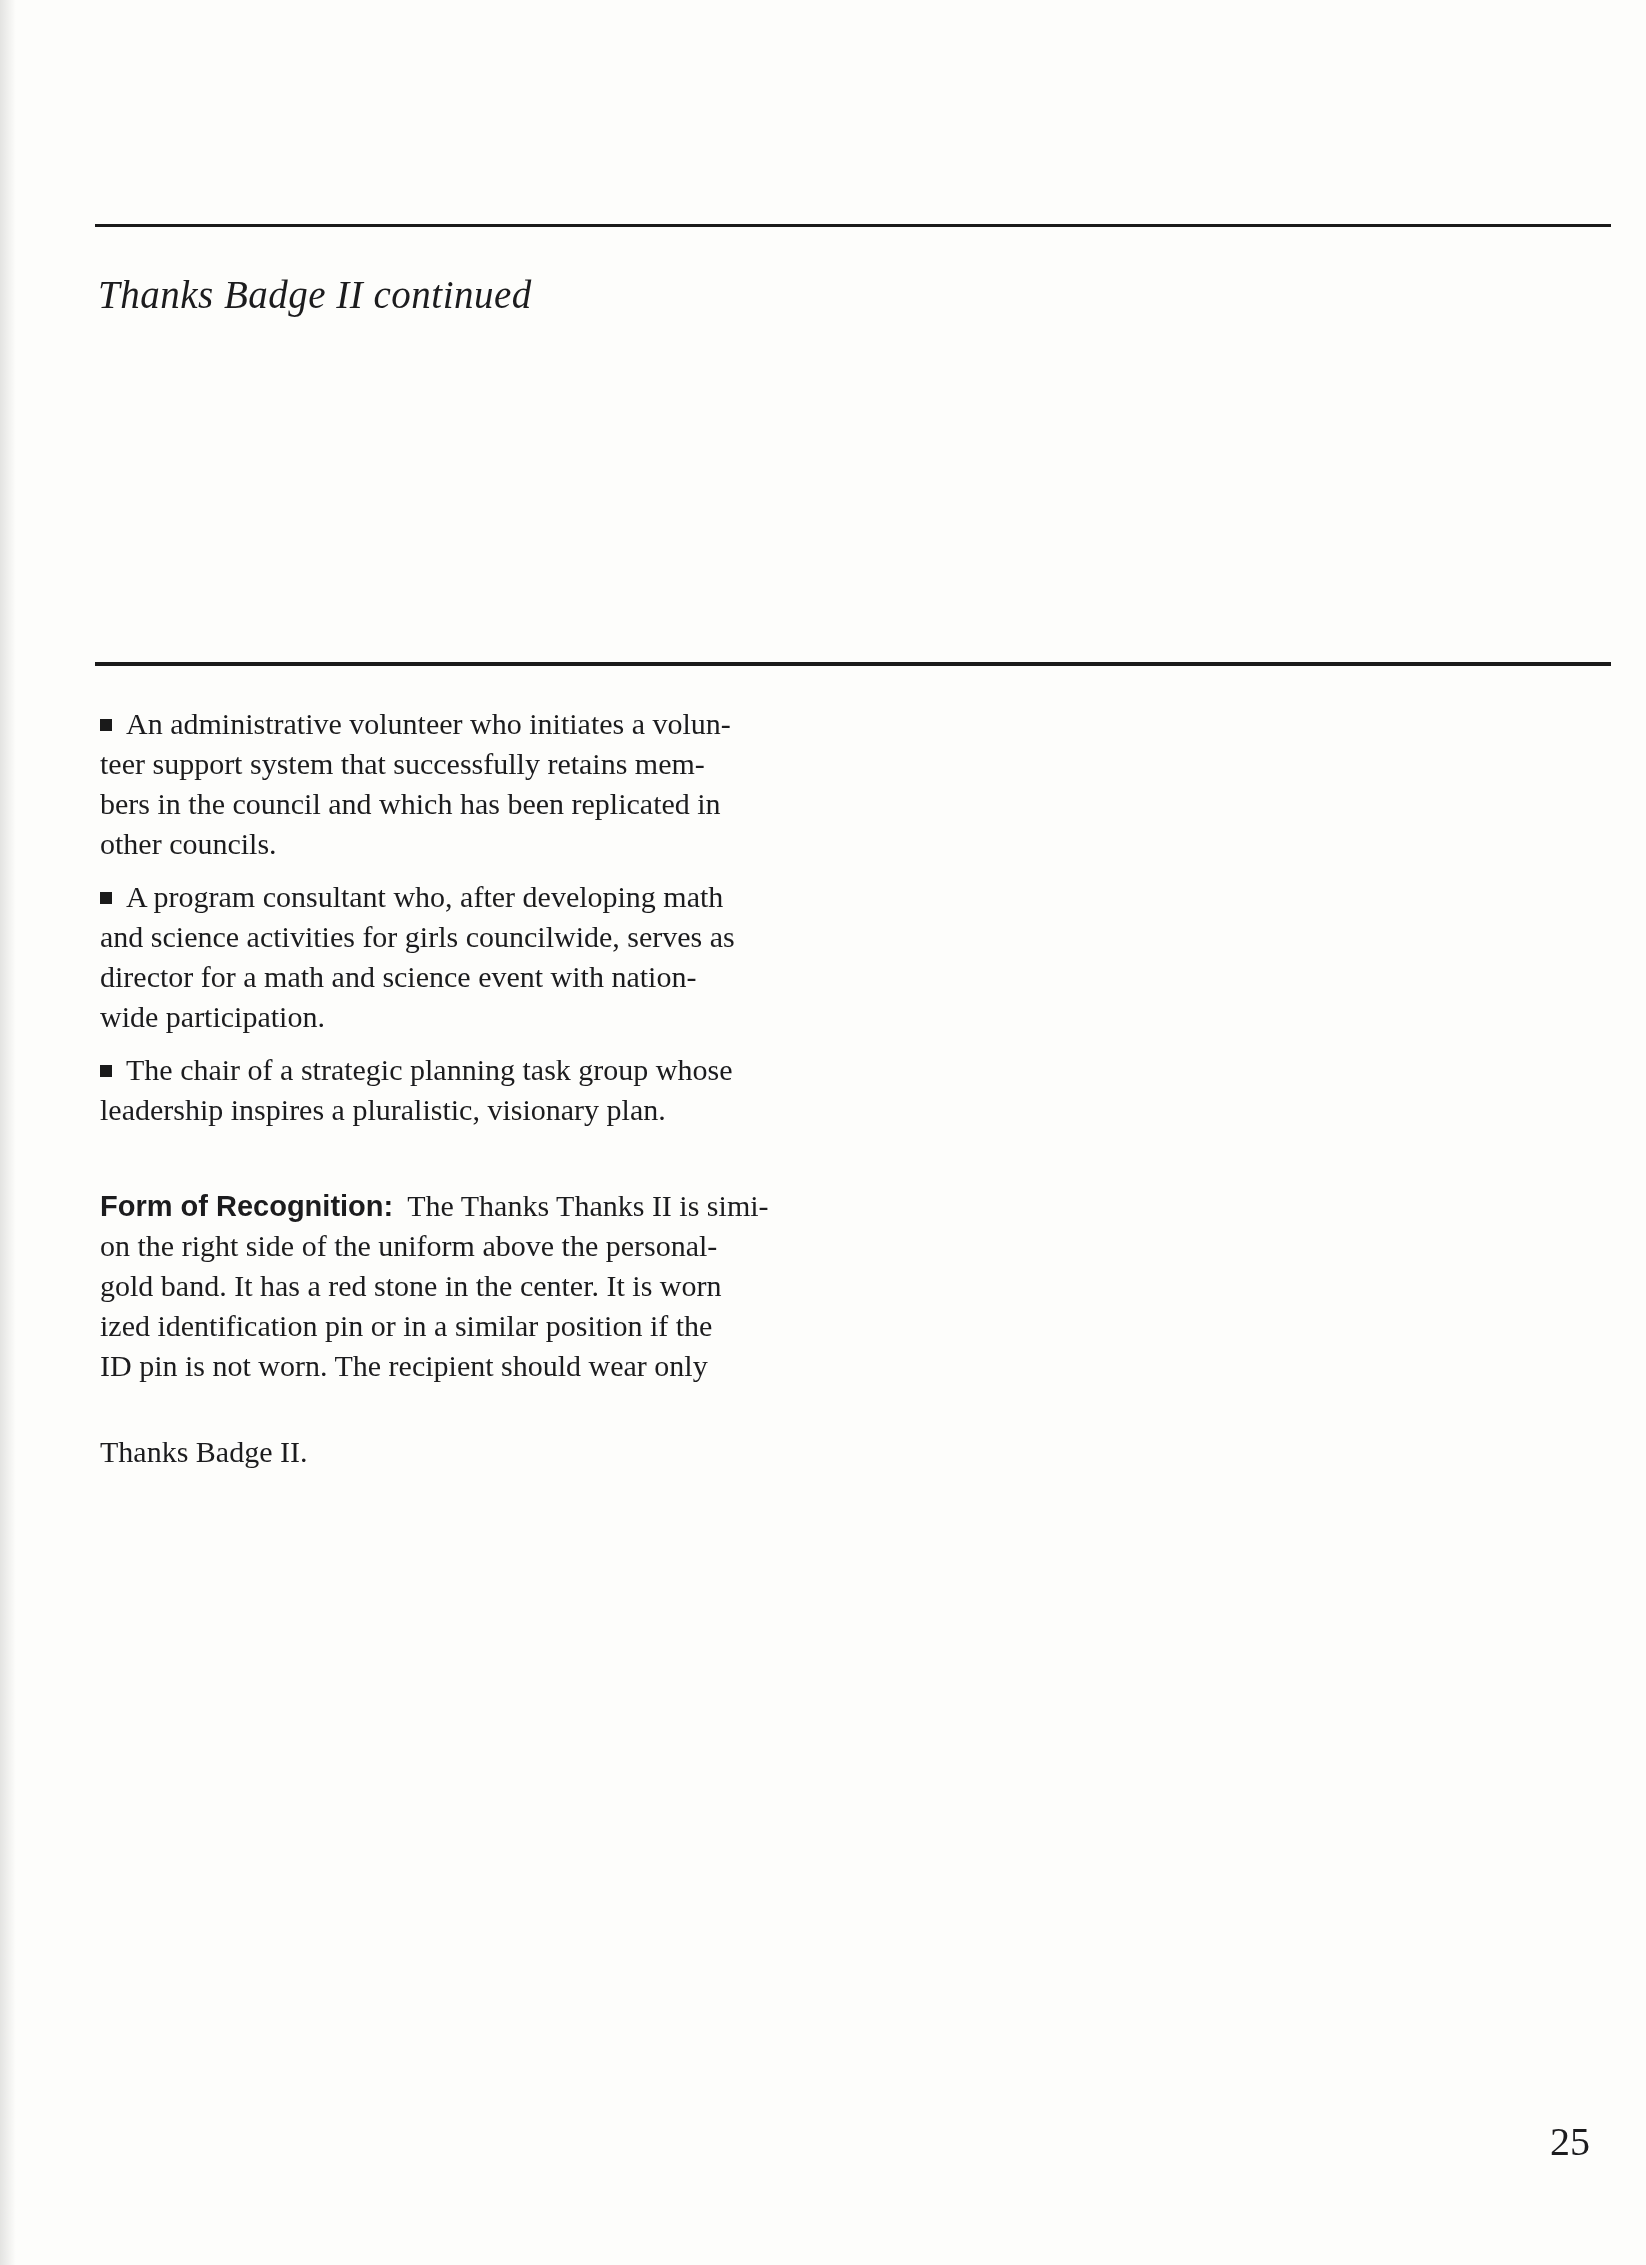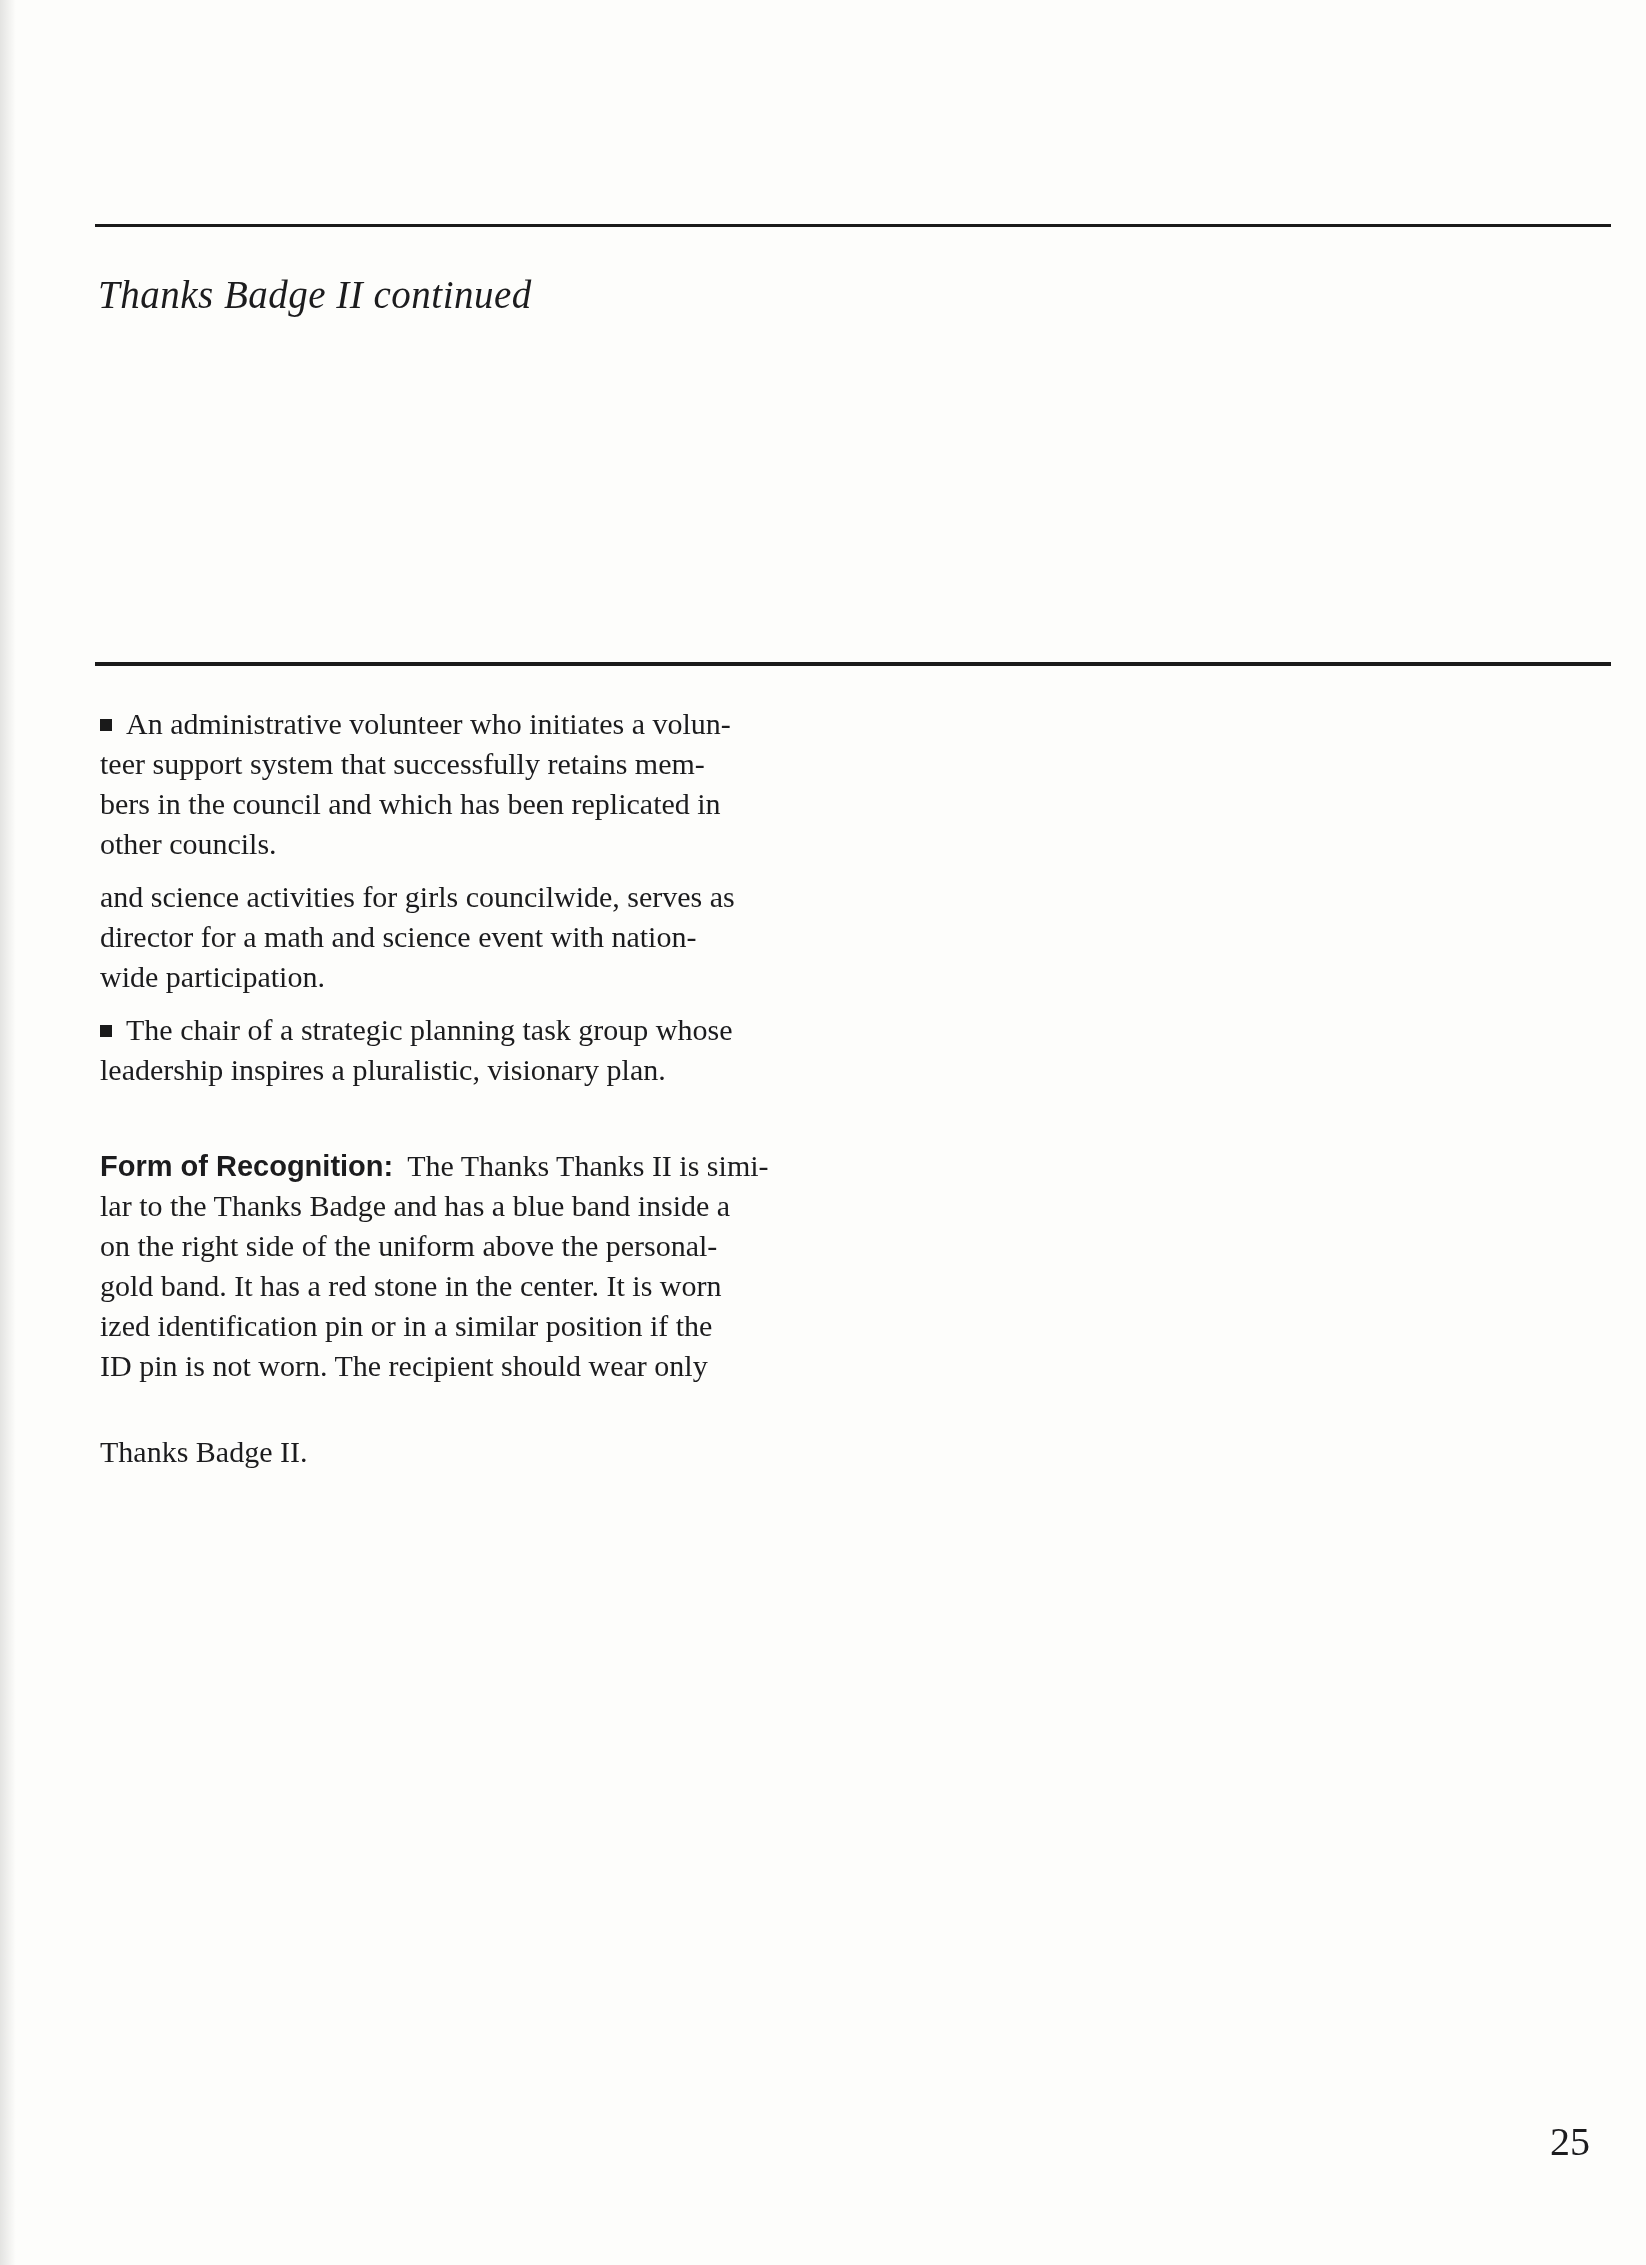--- a/index.html
+++ b/index.html
@@ -98,20 +98,23 @@
         <span class="sq"></span><span>An administrative volunteer who initiates a volun-</span>
       </div>
       <div class="cont">
           <div>teer support system that successfully retains mem-</div>
           <div>bers in the council and which has been replicated in</div>
           <div>other councils.</div>
         </div>
     </div>
 
     <div class="bullet-item">
+      <div class="line">
+        <span class="sq"></span><span>A program consultant who, after developing math</span>
+      </div>
       <div class="cont">
           <div>and science activities for girls councilwide, serves as</div>
           <div>director for a math and science event with nation-</div>
           <div>wide participation.</div>
         </div>
     </div>
 
     <div class="bullet-item">
       <div class="line">
         <span class="sq"></span><span>The chair of a strategic planning task group whose</span>
@@ -119,21 +122,20 @@
       <div class="cont">
           <div>leadership inspires a pluralistic, visionary plan.</div>
         </div>
     </div>
 
     <div class="form-para">
       <div class="line">
         <span class="run-in">Form of Recognition:</span><span>The Thanks Thanks II is simi-</span>
       </div>
       <div class="cont">
-          <div>lar to the Thanks Badge and has a blue band inside a</div>
           <div>on the right side of the uniform above the personal-</div>
           <div>gold band. It has a red stone in the center. It is worn</div>
           <div>ized identification pin or in a similar position if the</div>
           <div>ID pin is not worn. The recipient should wear only</div>
         </div>
     </div>
 
     <div class="closing cont">
         <div>Thanks Badge II.</div>
       </div>

